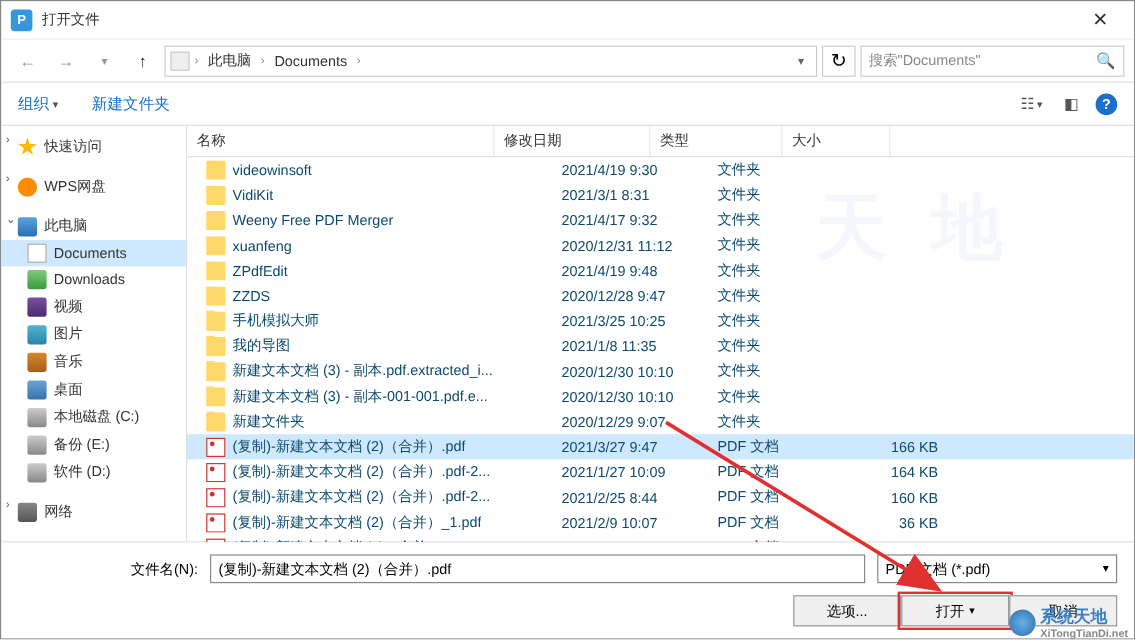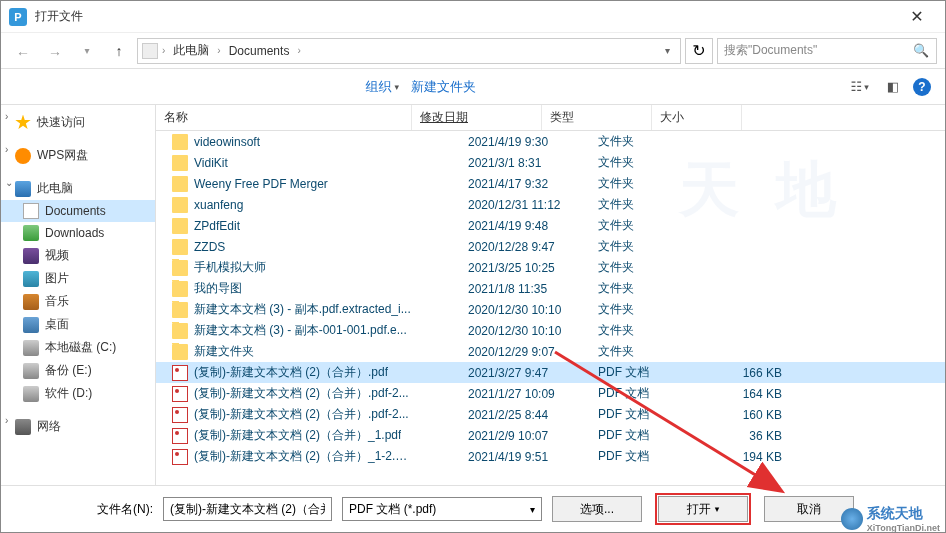--- a/index.html
+++ b/index.html
@@ -19,21 +19,21 @@
 .bc-icon { width: 16px; height: 16px; background: #eee; border: 1px solid #ccc; }
 .bc-sep { color: #888; font-size: 10px; padding: 0 2px; }
 .bc-item { color: #333; padding: 0 4px; cursor: pointer; }
 .bc-dropdown { margin-left: auto; color: #666; cursor: pointer; padding: 0 6px; font-size: 10px; }
 .refresh-btn { width: 28px; height: 26px; border: 1px solid #ccc; display: flex; align-items: center; justify-content: center; cursor: pointer; }
 .search-box { width: 220px; height: 26px; border: 1px solid #ccc; display: flex; align-items: center; padding: 0 6px; font-size: 12px; }
 .search-ph { color: #888; flex: 1; }
 .search-icon { color: #666; font-size: 13px; }
 
 .toolbar { height: 36px; display: flex; align-items: center; padding: 0 14px; gap: 20px; border-bottom: 1px solid #e0e0e0; font-size: 13px; }
-.tb-left { display: flex; gap: 12px; flex: 1; justify-content: center; }
+.tb-left { display: flex; gap: 28px; flex: 1; }
 .tb-item { color: #1a6fcc; cursor: pointer; display: flex; align-items: center; gap: 3px; }
 .tb-arrow { font-size: 9px; color: #555; }
 .tb-right { display: flex; gap: 10px; align-items: center; }
 .view-btn { display: flex; align-items: center; gap: 2px; cursor: pointer; color: #555; padding: 2px 4px; }
 .help-icon { width: 18px; height: 18px; border-radius: 50%; background: #1a6fcc; color: #fff; display: flex; align-items: center; justify-content: center; font-size: 12px; font-weight: bold; cursor: pointer; }
 
 .body-area { flex: 1; display: flex; overflow: hidden; }
 
 .sidebar { width: 155px; border-right: 1px solid #e0e0e0; overflow-y: auto; padding: 6px 0; font-size: 12px; }
 .sb-item { display: flex; align-items: center; gap: 6px; padding: 3px 10px 3px 22px; cursor: pointer; color: #333; }
@@ -57,40 +57,40 @@
 .icon-desktop { background: linear-gradient(#6aa3d6, #3a73a6); border-radius:2px; }
 .icon-disk { background: linear-gradient(#ccc, #888); border-radius:2px; }
 .icon-net { background: linear-gradient(#888, #555); border-radius:2px; }
 .icon-pdf { background: #fff; border: 1px solid #c33; position: relative; }
 .icon-pdf::after { content:''; position:absolute; top:2px; left:2px; width:4px; height:4px; background:#c33; border-radius:50%; }
 
 .file-area { flex: 1; display: flex; flex-direction: column; overflow: hidden; }
 .columns { display: flex; height: 26px; border-bottom: 1px solid #e0e0e0; font-size: 12px; color: #333; align-items: center; }
 .col { padding: 0 8px; border-right: 1px solid #e8e8e8; height: 100%; display:flex; align-items:center; }
 .col-name { width: 256px; }
-.col-date { width: 130px; text-decoration: underline; }
+.col-date { width: 130px; }
 .col-type { width: 110px; }
 .col-size { width: 90px; }
 
 .file-list { flex: 1; overflow-y: auto; font-size: 12px; color: #0c4a6e; }
 .file-row { display: flex; align-items: center; height: 21px; padding-left: 8px; cursor: pointer; }
 .file-row.selected { background: #cde8ff; }
 .cell { padding: 0 8px; white-space: nowrap; overflow: hidden; text-overflow: ellipsis; }
 .cell-name { width: 256px; display: flex; align-items: center; gap: 6px; }
 .cell-date { width: 130px; margin-left: 40px; }
 .cell-type { width: 110px; }
 .cell-size { width: 90px; text-align: right; }
 .fname { overflow: hidden; text-overflow: ellipsis; white-space: nowrap; }
 
-.bottom-bar { border-top: 1px solid #e0e0e0; padding: 10px 2px; display: flex; flex-direction: row; gap: 10px; position: relative; }
+.bottom-bar { border-top: 1px solid #e0e0e0; padding: 10px 14px; display: flex; flex-direction: column; gap: 10px; position: relative; }
 .filename-row { display: flex; align-items: center; gap: 10px; font-size: 12px; }
 .filename-label { width: 70px; text-align: right; margin-left: 80px; }
 .filename-input { flex: 1; height: 24px; border: 1px solid #888; padding: 0 6px; font-size: 12px; }
 .filetype-select { width: 200px; height: 24px; border: 1px solid #888; padding: 0 6px; font-size: 12px; display: flex; align-items: center; justify-content: space-between; cursor: pointer; }
-.buttons-row { display: flex; justify-content: flex-end; gap: 16px; }
+.buttons-row { display: flex; justify-content: flex-end; gap: 0; }
 .btn { width: 90px; height: 26px; border: 1px solid #999; background: #f0f0f0; font-size: 12px; cursor: pointer; display: flex; align-items: center; justify-content: center; position: relative; }
 .btn.primary { outline: 2px solid #e03030; outline-offset: 1px; }
 .btn-arrow { font-size: 9px; margin-left: 4px; }
 
 .annotation-arrow { position: absolute; pointer-events: none; z-index: 100; }
 .watermark { position: absolute; right: 6px; bottom: 0px; font-size: 14px; color: #3a7fc4; font-weight: bold; pointer-events: none; z-index: 101; display:flex; align-items:center; gap:4px; }
 .watermark .wm-icon { width: 22px; height: 22px; background: radial-gradient(#6ab0e8,#2a6fa8); border-radius: 50%; }
 .watermark .wm-sub { font-size: 9px; color: #888; display:block; font-weight:bold; }
 .faint-bg { position:absolute; right: 100px; top: 150px; font-size: 60px; color: rgba(180,200,230,0.15); font-weight: bold; letter-spacing: 10px; pointer-events:none; z-index:50; }
 </style>

